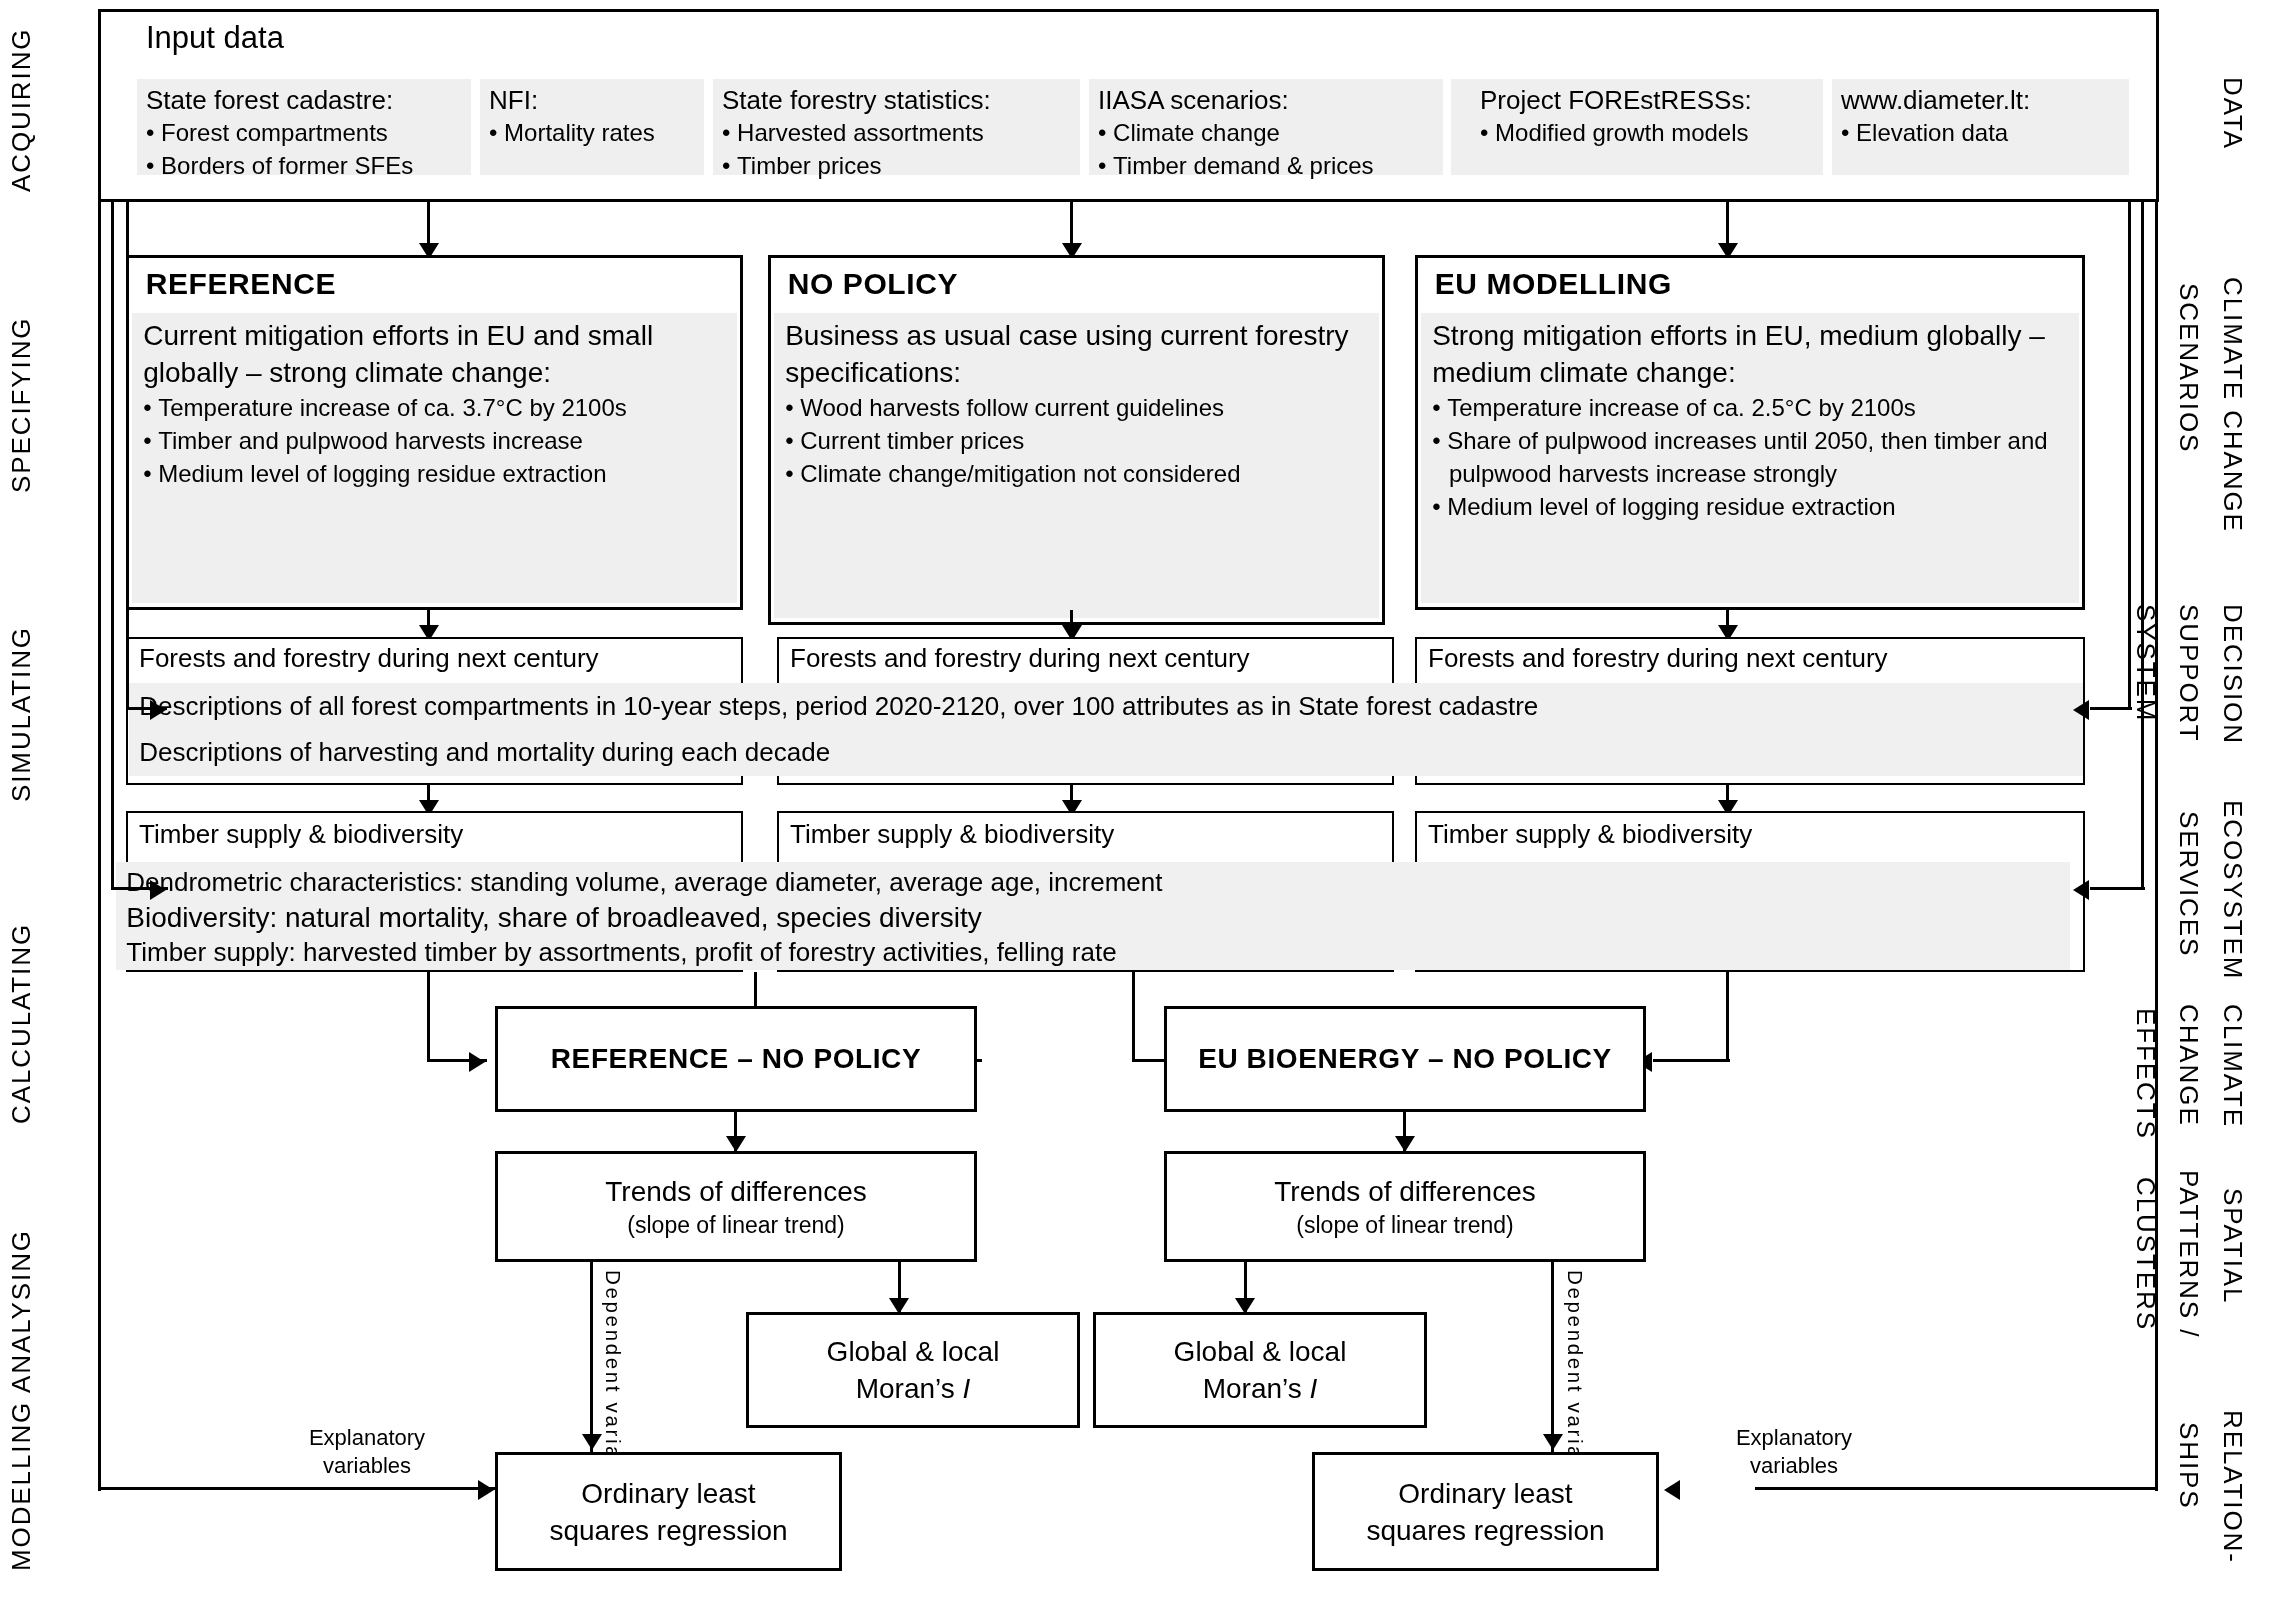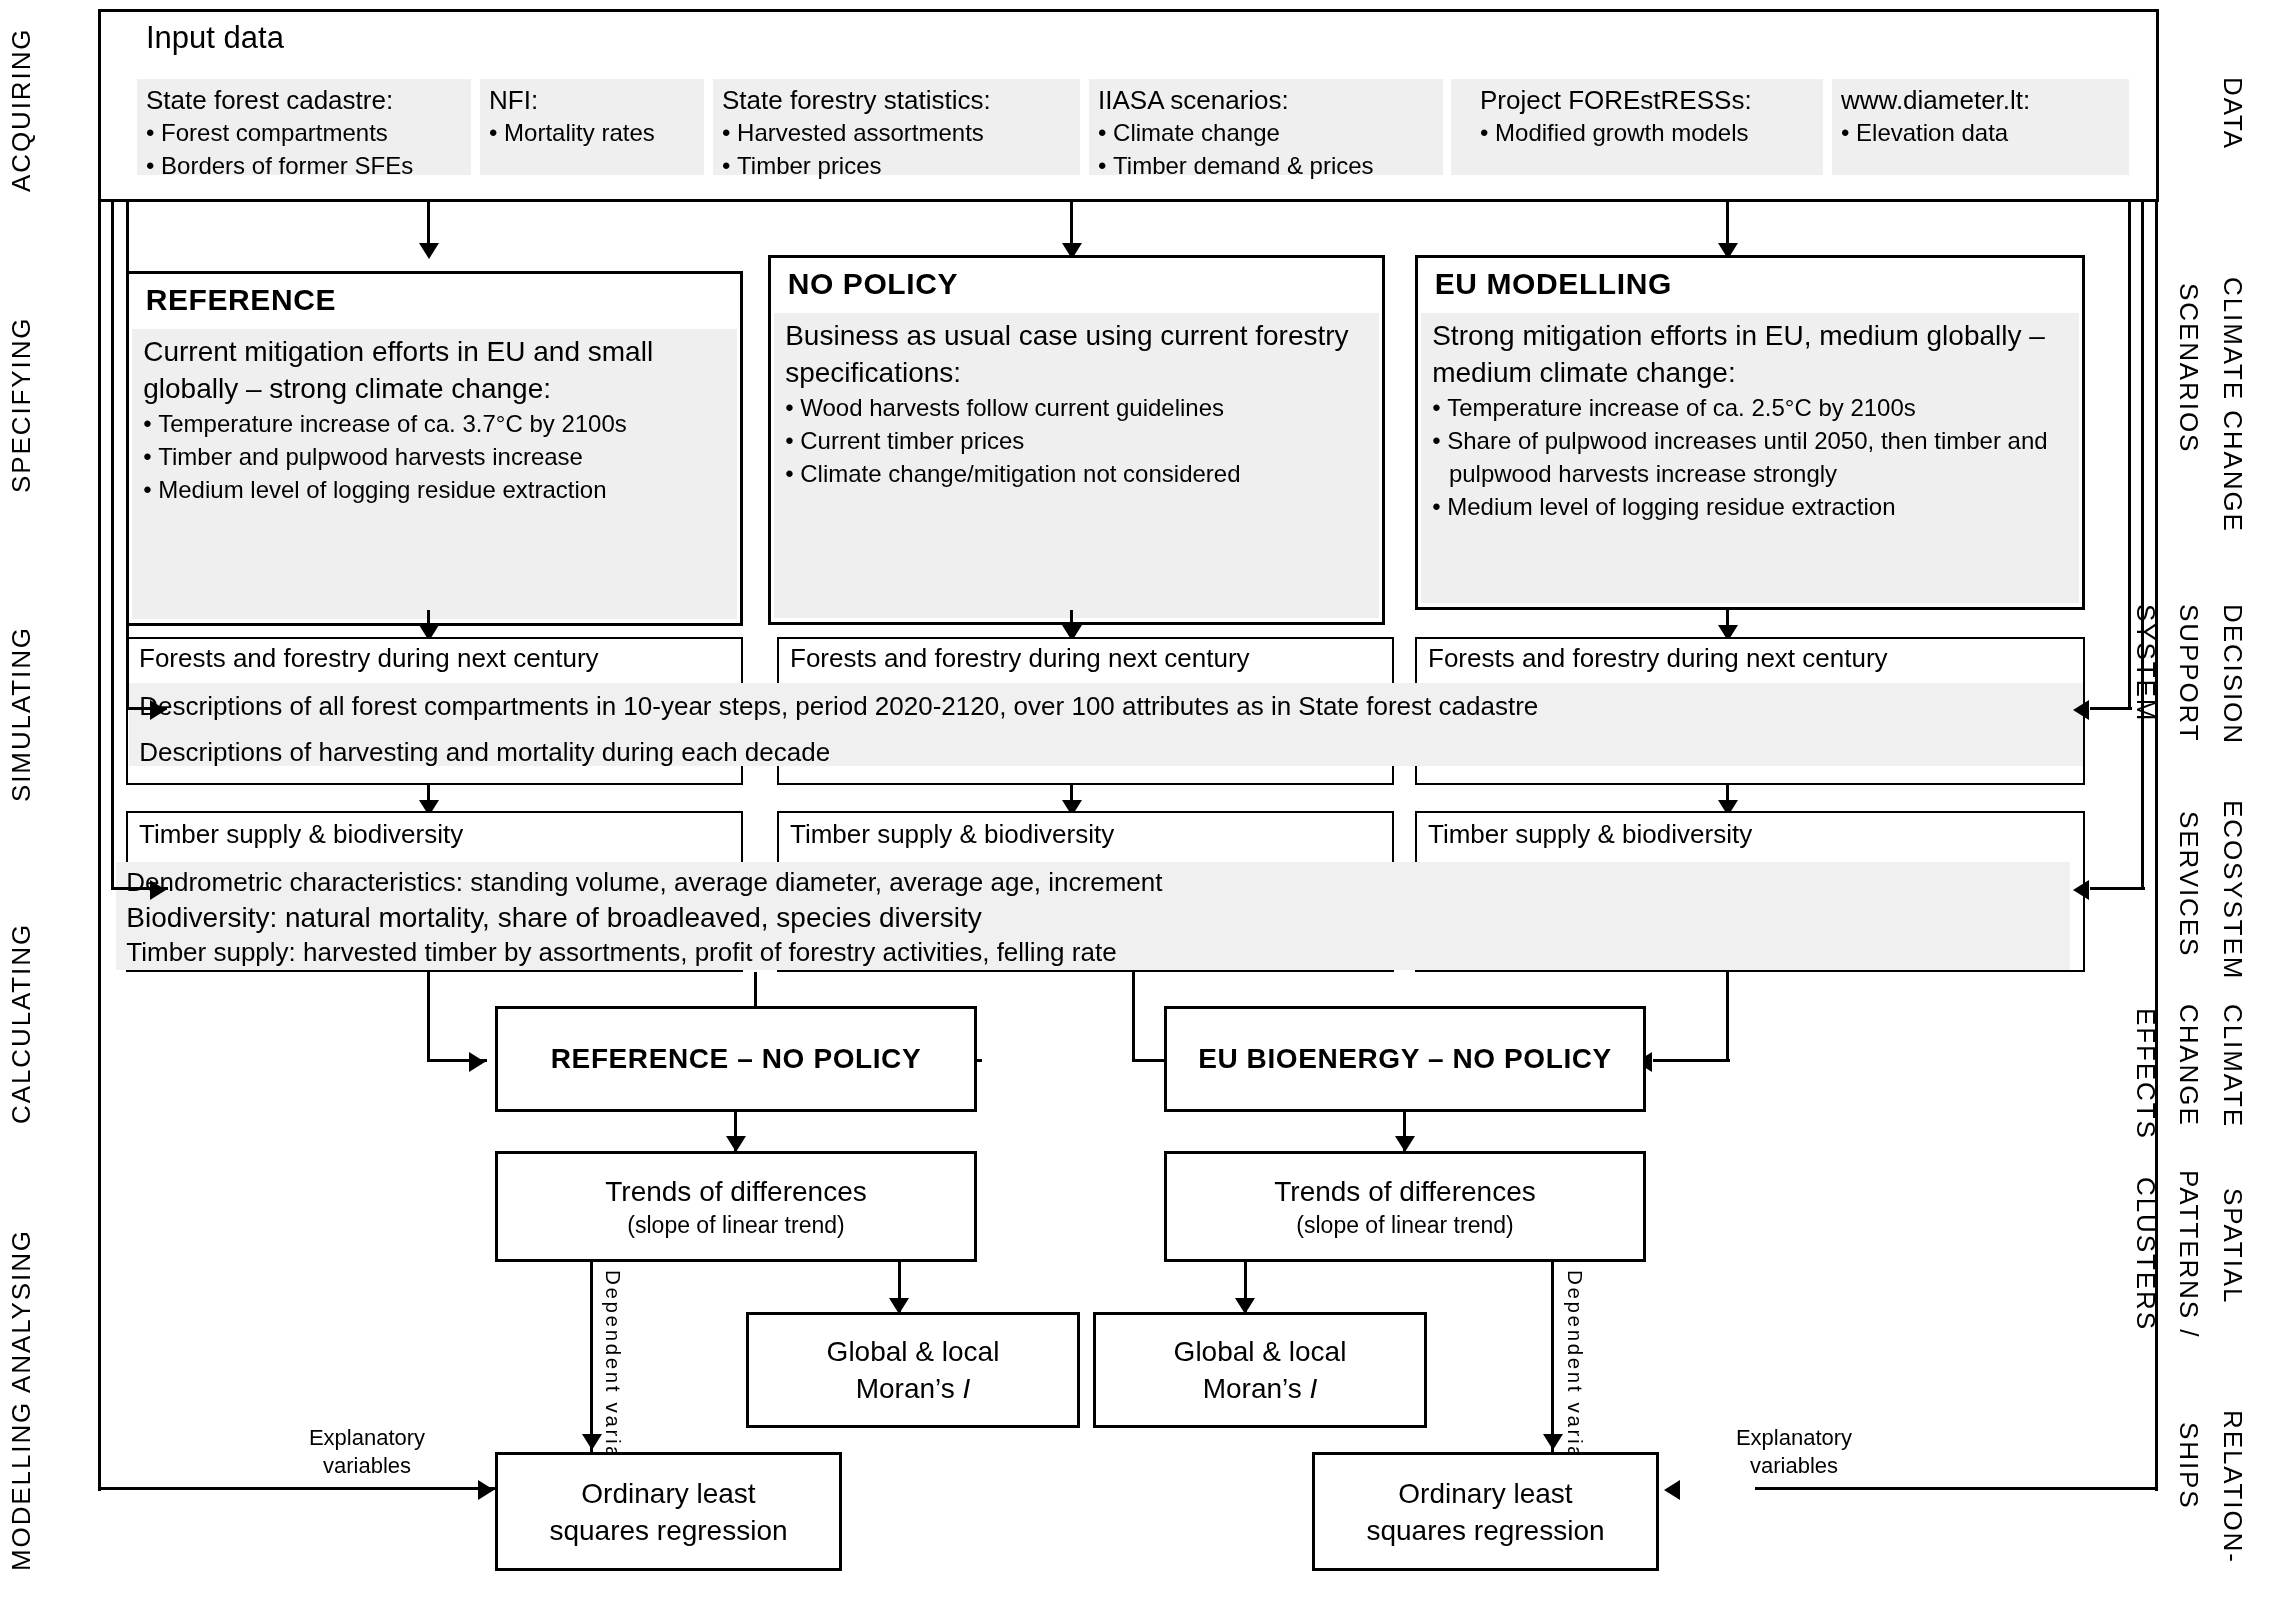--- a/index.html
+++ b/index.html
@@ -125,21 +125,21 @@
     </div>
   </div>
 
   <div class="ln vln" style="left:427px;top:202px;height:53px;"></div>
   <div class="ar-d" style="left:419px;top:243px;"></div>
   <div class="ln vln" style="left:1070px;top:202px;height:53px;"></div>
   <div class="ar-d" style="left:1062px;top:243px;"></div>
   <div class="ln vln" style="left:1726px;top:202px;height:53px;"></div>
   <div class="ar-d" style="left:1718px;top:243px;"></div>
 
-  <div class="box scen" style="left:126px;top:255px;width:617px;height:355px;margin-top:16px;">
+  <div class="box scen" style="left:126px;top:255px;width:617px;height:355px;">
     <div class="ttl">REFERENCE</div>
     <div class="body">
       <div class="lead">Current mitigation efforts in EU and small globally – strong climate change:</div>
       <div class="li">Temperature increase of ca. 3.7°C by 2100s</div>
       <div class="li">Timber and pulpwood harvests increase</div>
       <div class="li">Medium level of logging residue extraction</div>
     </div>
   </div>
 
   <div class="box scen" style="left:768px;top:255px;width:617px;height:370px;">
@@ -170,21 +170,21 @@
   <div class="ar-d" style="left:1718px;top:625px;"></div>
 
   <div class="box" style="left:126px;top:637px;width:617px;height:148px;"></div>
   <div class="box" style="left:777px;top:637px;width:617px;height:148px;"></div>
   <div class="box" style="left:1415px;top:637px;width:670px;height:148px;"></div>
 
   <div class="strip-hd" style="left:139px;top:643px;">Forests and forestry during next century</div>
   <div class="strip-hd" style="left:790px;top:643px;">Forests and forestry during next century</div>
   <div class="strip-hd" style="left:1428px;top:643px;">Forests and forestry during next century</div>
 
-  <div class="shade" style="position:absolute;left:129px;top:683px;width:1954px;height:83px;padding:0 10.3px;box-sizing:border-box;">
+  <div class="shade" style="position:absolute;left:129px;top:683px;width:1954px;height:93px;padding:0 10.3px;box-sizing:border-box;">
     <div style="font-size:26px;line-height:46px;white-space:nowrap;">Descriptions of all forest compartments in 10-year steps, period 2020-2120, over 100 attributes as in State forest cadastre</div>
     <div style="font-size:26px;line-height:46px;white-space:nowrap;">Descriptions of harvesting and mortality during each decade</div>
   </div>
 
   <div class="ln vln" style="left:427px;top:784px;height:30px;"></div>
   <div class="ar-d" style="left:419px;top:800px;"></div>
   <div class="ln vln" style="left:1070px;top:784px;height:30px;"></div>
   <div class="ar-d" style="left:1062px;top:800px;"></div>
   <div class="ln vln" style="left:1726px;top:784px;height:30px;"></div>
   <div class="ar-d" style="left:1718px;top:800px;"></div>

